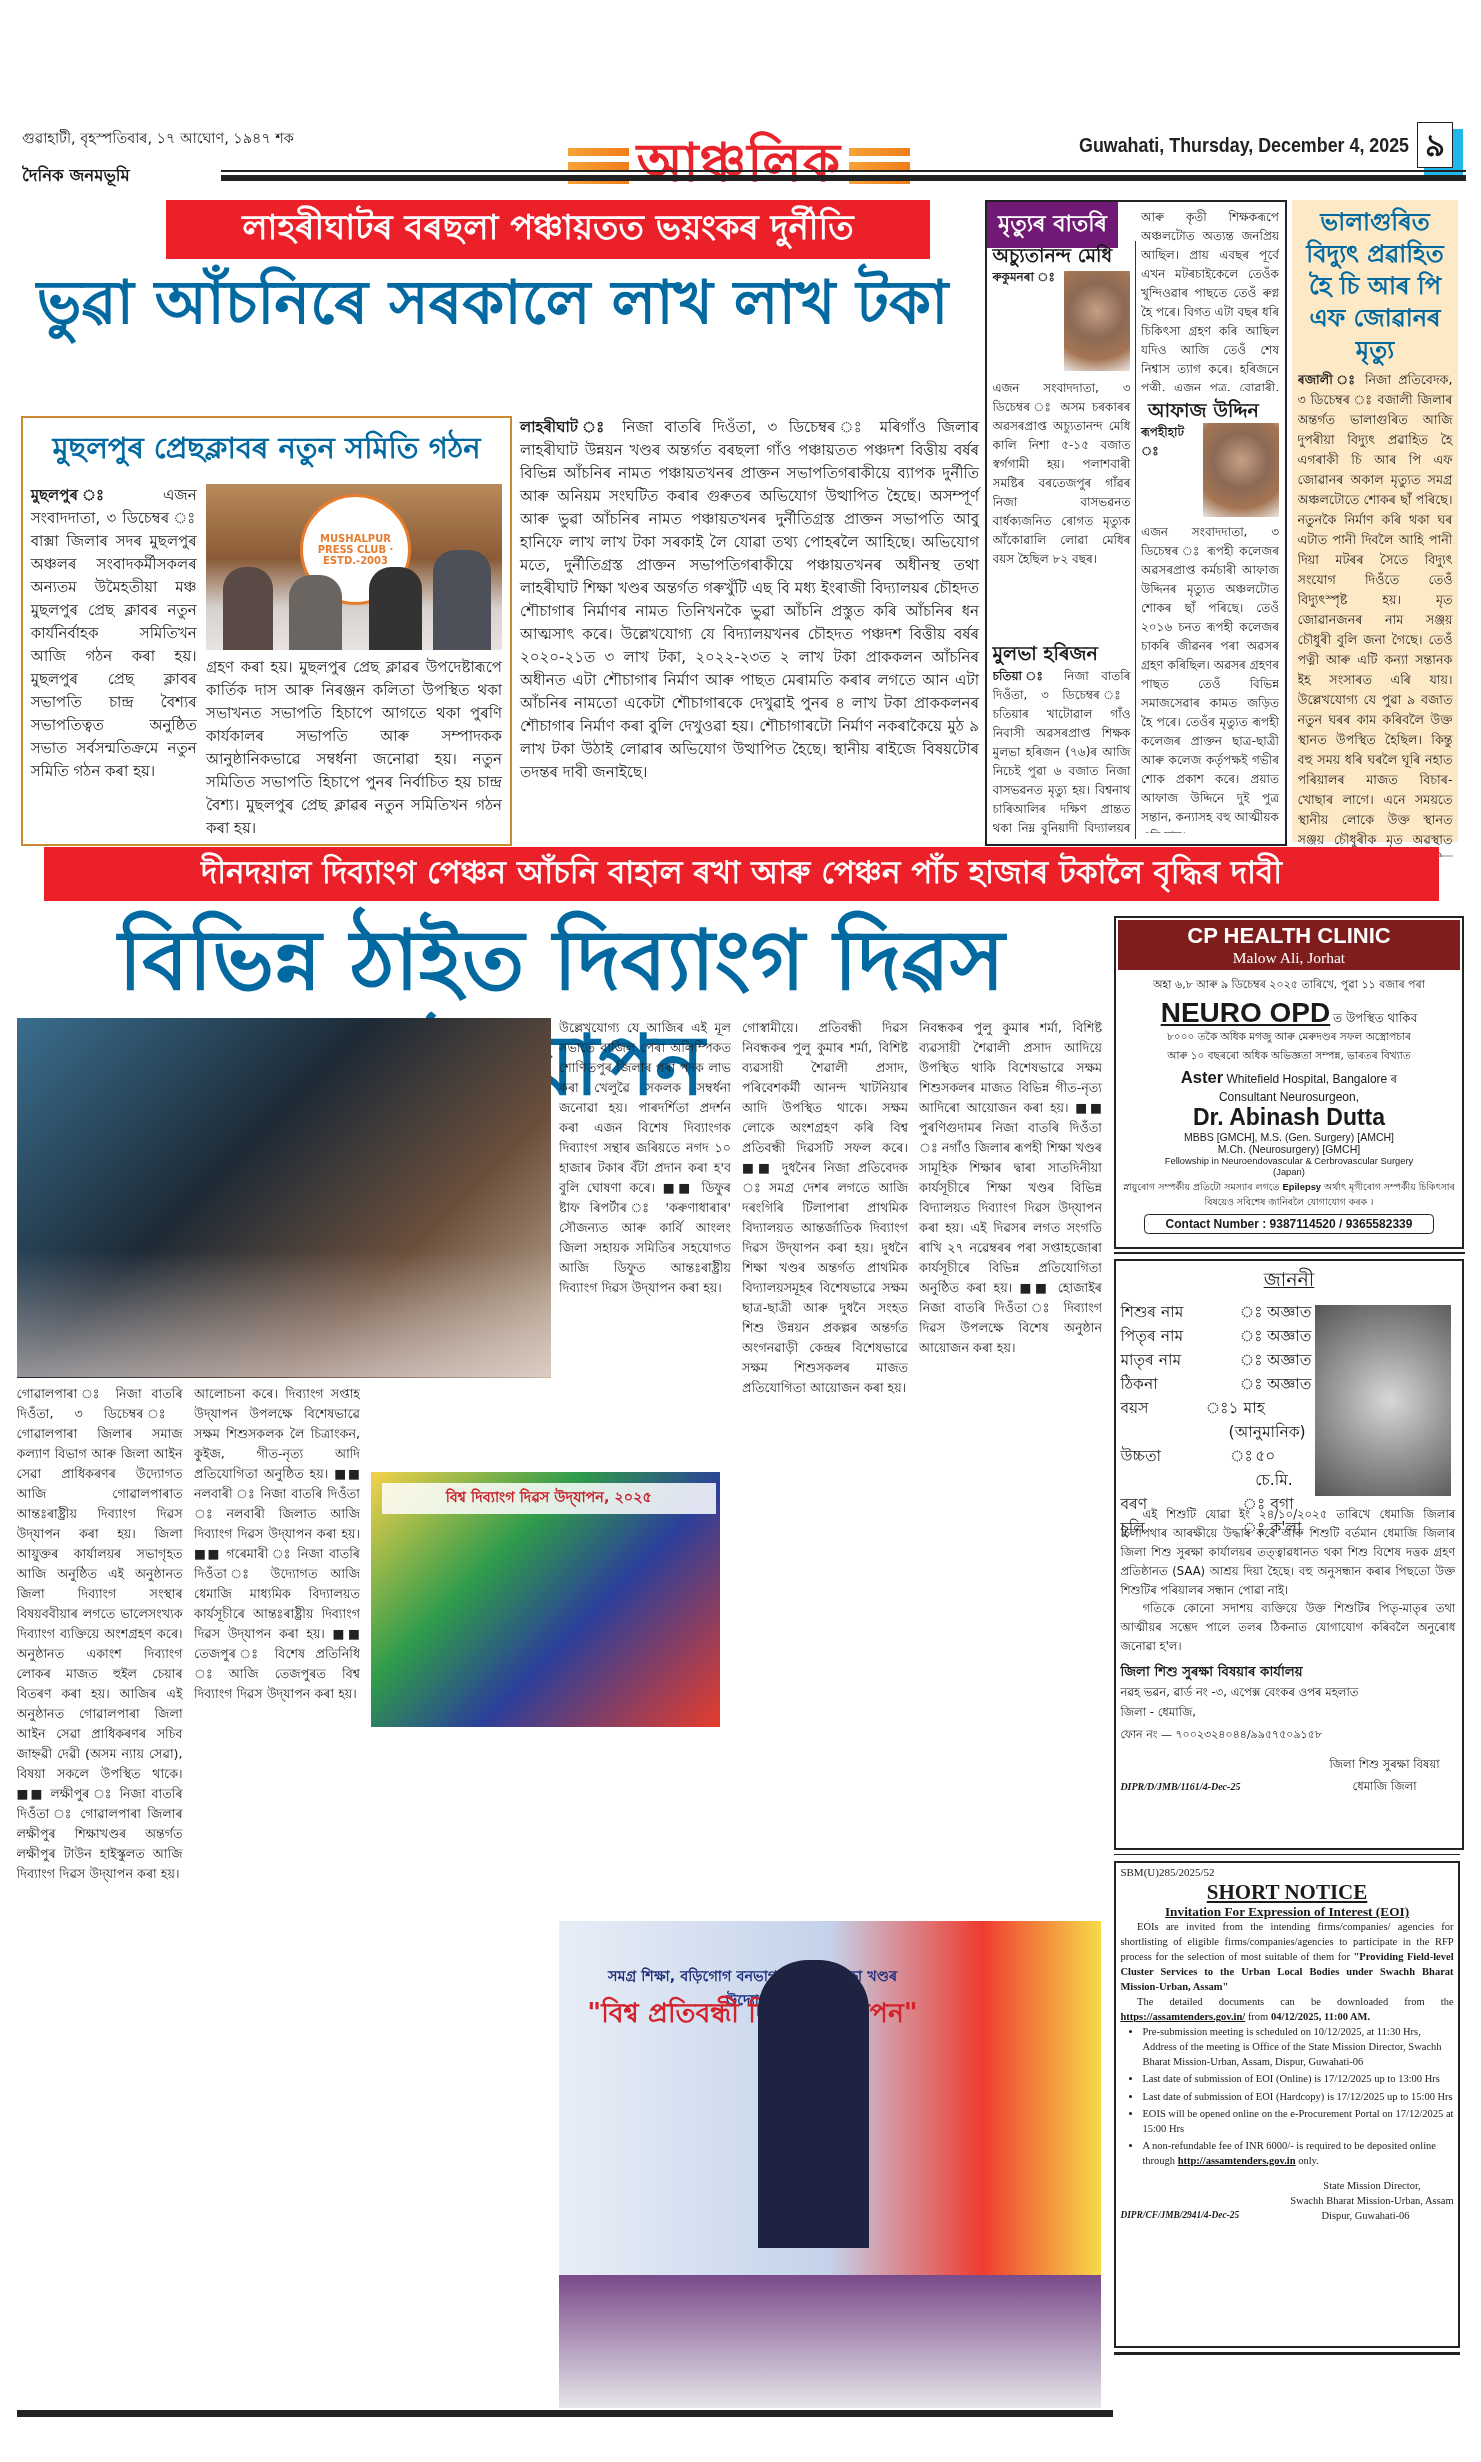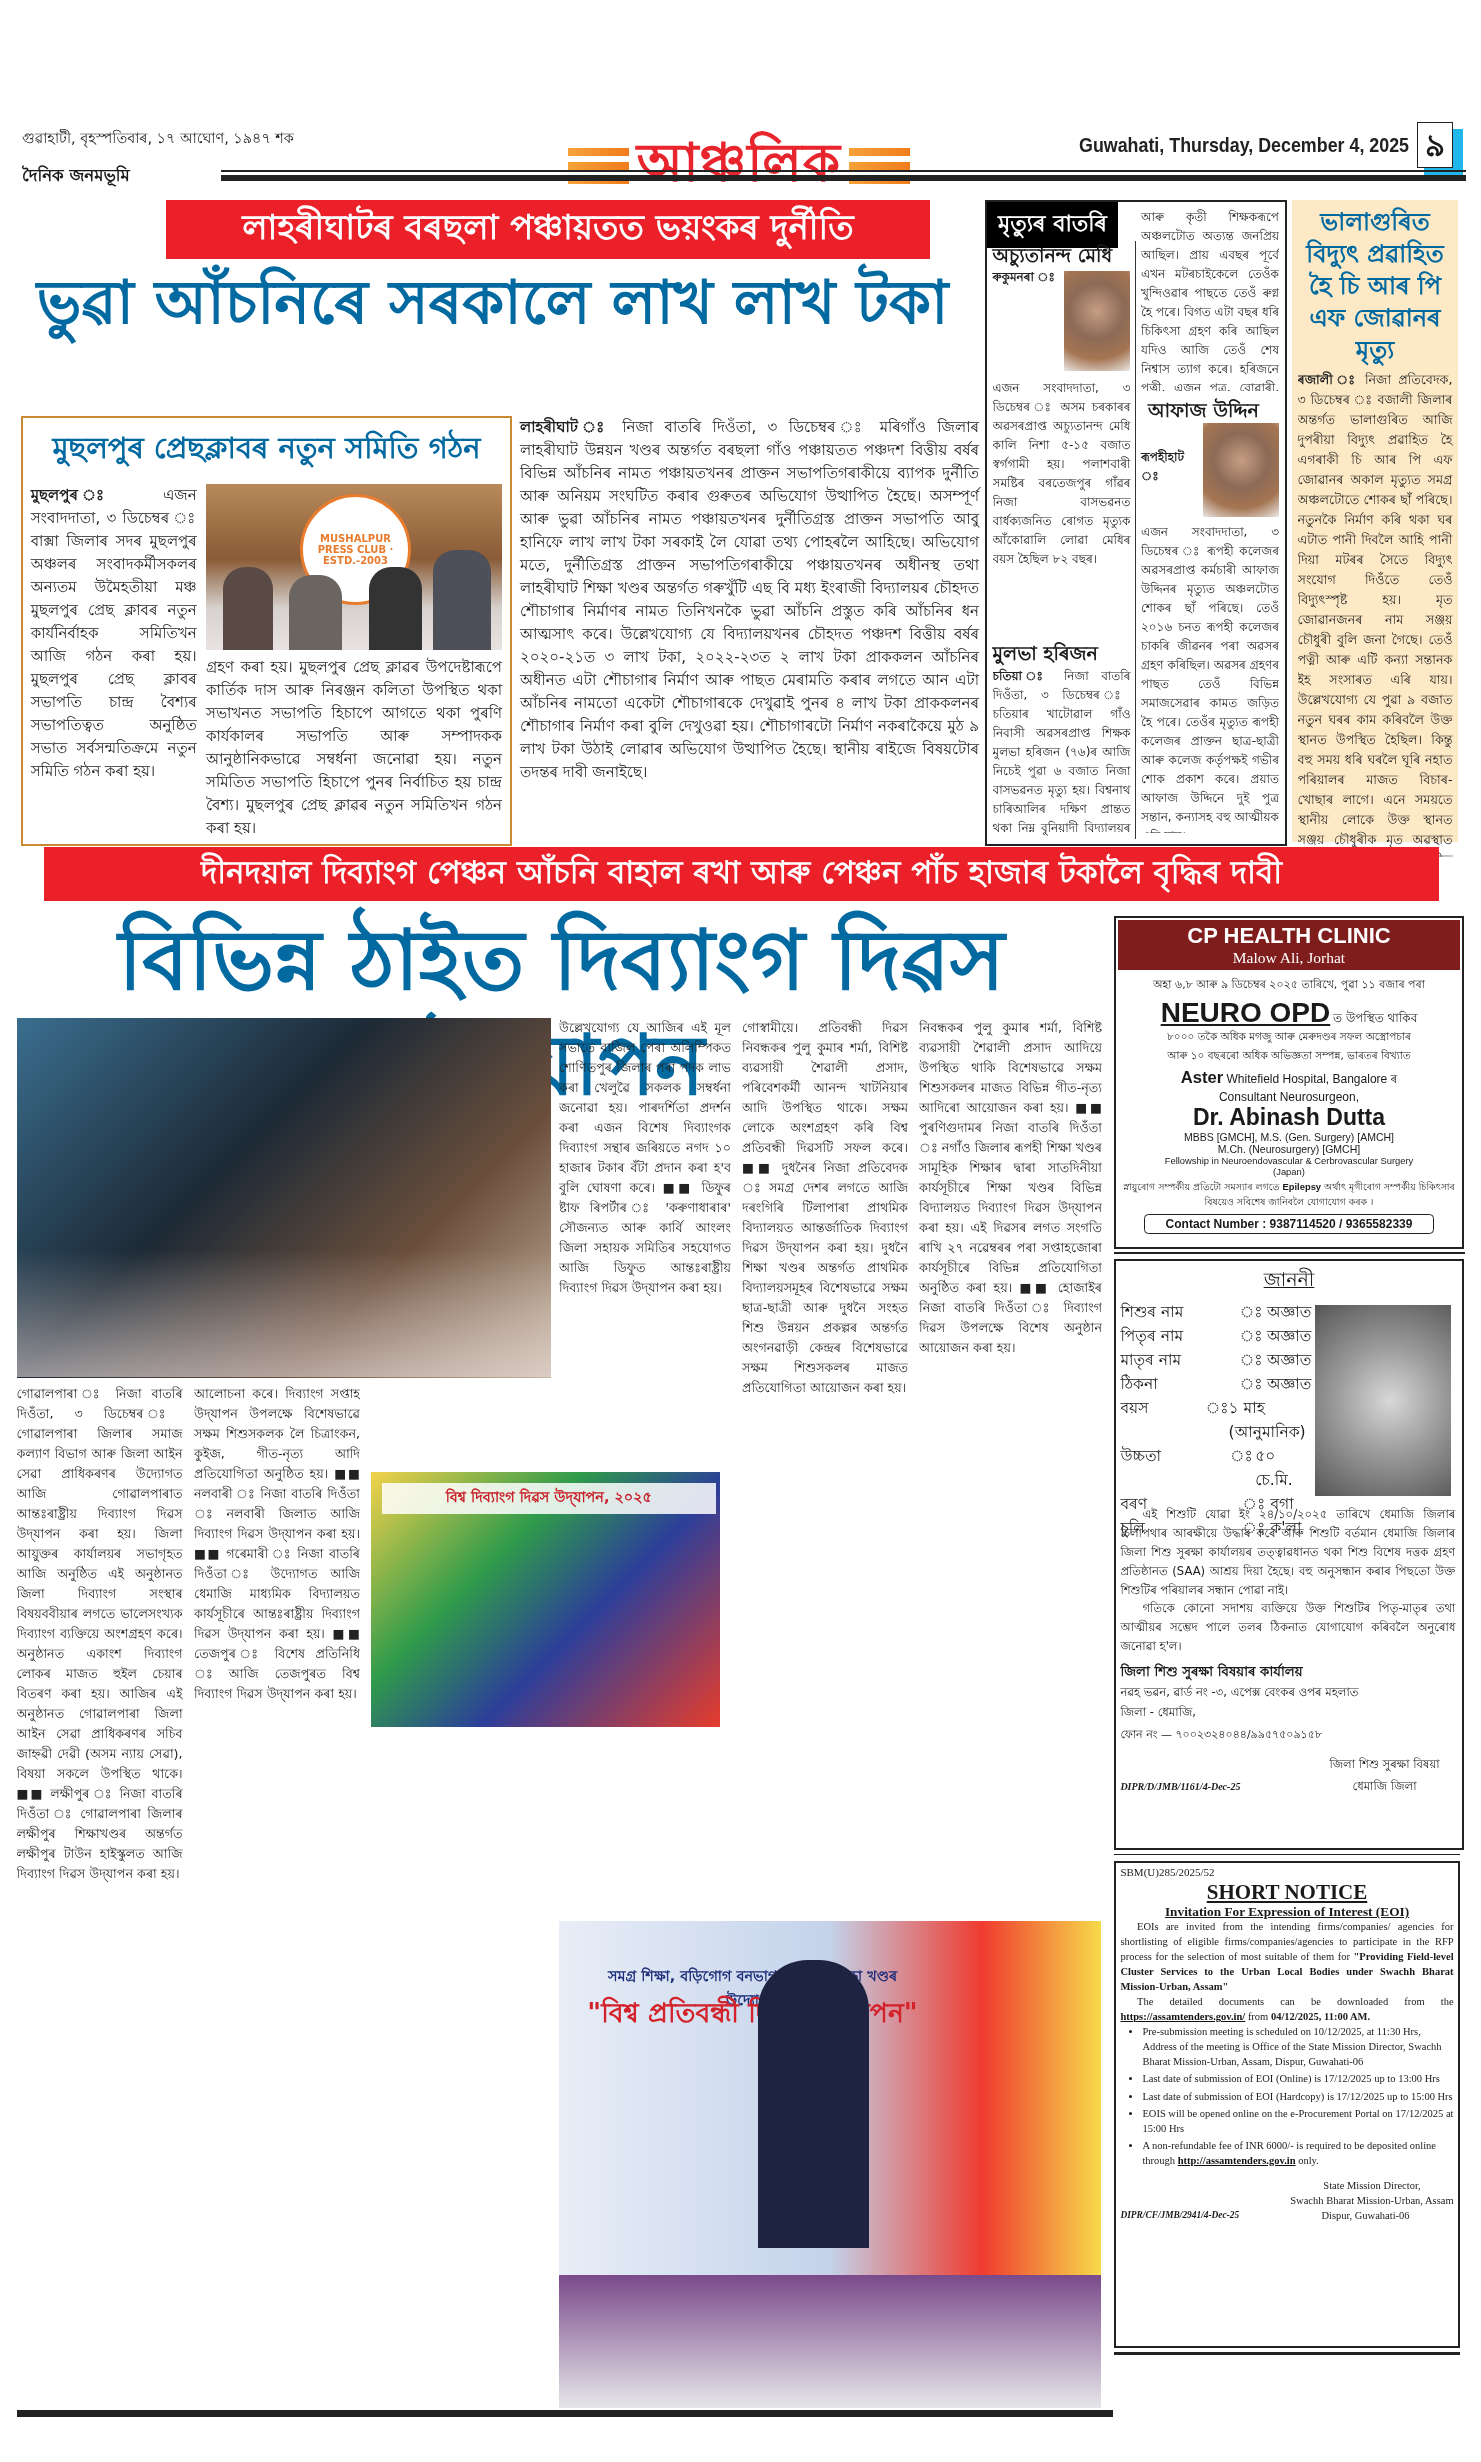--- a/index.html
+++ b/index.html
@@ -22,21 +22,21 @@
   .pageno-shadow { left: 1424px; top: 129px; width: 39px; height: 50px; background: #21b7ea; }
   .paper-name { left: 22px; top: 163px; font-size: 16.6px; font-weight: bold; }
   .mast-rule1 { left: 221px; top: 170px; width: 1245px; height: 2.2px; }
   .mast-rule2 { left: 221px; top: 175px; width: 1245px; height: 5.5px; }
   
   .red-banner { background: #ec2028; color: #fff; font-weight: bold; display: flex; align-items: center; justify-content: center; }
   .hl-black { color: #0369a1; font-weight: bold; text-align: center; }
   .box-orange { border: 2.8px solid #c98a33; }
   .col-rule { width: 1.1px; background: #333; }
   .obit-box { border: 2.2px solid #222; }
-  .obit-title { background: #000000; color: #fff; font-size: 22px; font-weight: bold; padding: 4.4px 11px; }
+  .obit-title { background: #701a75; color: #fff; font-size: 22px; font-weight: bold; padding: 4.4px 11px; }
   .cream { background: #fde9c6; }
   .ad-box { border: 2.8px solid #222; background: #fff; }
   .ad-dark { background: #7f1d1d; color: #fff; text-align: center; }
   .photo-fill { background: linear-gradient(135deg, #3a6e8f 0%, #1d2a36 40%, #6b4f3c 70%, #c9b6a0 100%); }
   .photo-press { background: linear-gradient(180deg, #b88a5a 0%, #8a5b36 45%, #d7d2cf 75%, #e8e3e0 100%); }
   .photo-speaker { background: linear-gradient(135deg, #f4d24a 0%, #2f9b4b 35%, #2c3f9a 60%, #e63d2b 100%); }
   .photo-stage { background: linear-gradient(90deg, #e8eef7 0%, #c4d2ea 50%, #ef3b2f 78%, #f6da4a 100%); }
   .photo-portrait { background: radial-gradient(circle at 50% 40%, #c79e84 0%, #8c6a56 40%, #a57552 70%, #ebe8e6 100%); }
   .photo-baby { background: radial-gradient(circle at 55% 50%, #d8d8d8 0%, #9a9a9a 45%, #555 100%); }
   .field-row { display: flex; font-size: 15.5px; line-height: 24px; }
@@ -107,21 +107,21 @@
   </div>
   <div class="abs body-text" style="left:5.5px; top:177px; width:138px; font-size:12px; line-height:19px; height:255px; overflow:hidden;">এজন সংবাদদাতা, ৩ ডিচেম্বৰ ঃ অসম চৰকাৰৰ অৱসৰপ্ৰাপ্ত অচ্যুতানন্দ মেধি কালি নিশা ৫-১৫ বজাত স্বৰ্গগামী হয়। পলাশবাৰী সমষ্টিৰ বৰতেজপুৰ গাঁৱৰ নিজা বাসভৱনত বাৰ্ধক্যজনিত ৰোগত মৃত্যুক আঁকোৱালি লোৱা মেধিৰ বয়স হৈছিল ৮২ বছৰ।</div>
   <div class="abs" style="left:5.5px; top:437px; font-size:19px; font-weight:bold;">মুলভা হৰিজন</div>
   <div class="abs body-text" style="left:5.5px; top:465px; width:138px; font-size:12px; line-height:19px; height:172px; overflow:hidden;">
     <b>চতিয়া ঃ</b>
     <span>নিজা বাতৰি দিওঁতা, ৩ ডিচেম্বৰ ঃ চতিয়াৰ খাটোৱাল গাঁও নিবাসী অৱসৰপ্ৰাপ্ত শিক্ষক মুলভা হৰিজন (৭৬)ৰ আজি নিচেই পুৱা ৬ বজাত নিজা বাসভৱনত মৃত্যু হয়। বিশ্বনাথ চাৰিআলিৰ দক্ষিণ প্ৰান্তত থকা নিম্ন বুনিয়াদী বিদ্যালয়ৰ পৰা ২০১২ চনত প্ৰধান শিক্ষক হিচাপে অৱসৰ গ্ৰহণ কৰা হৰিজন এজন নিষ্ঠাৱান</span>
   </div>
   <div class="abs col-rule" style="left:148px; top:39px; height:598px;"></div>
   <div class="abs body-text" style="left:154px; top:5.5px; width:138px; font-size:12px; line-height:19px; height:183px; overflow:hidden;">আৰু কৃতী শিক্ষকৰূপে অঞ্চলটোত অত্যন্ত জনপ্ৰিয় আছিল। প্ৰায় এবছৰ পূৰ্বে এখন মটৰচাইকেলে তেওঁক খুন্দিওৱাৰ পাছতে তেওঁ ৰুগ্ন হৈ পৰে। বিগত এটা বছৰ ধৰি চিকিৎসা গ্ৰহণ কৰি আছিল যদিও আজি তেওঁ শেষ নিশ্বাস ত্যাগ কৰে। হৰিজনে পত্নী, এজন পুত্ৰ, বোৱাৰী, জী-জোঁৱাই, নাতি-নাতিনী আৰু গুণমুগ্ধক এৰি যায়।</div>
   <div class="abs" style="left:161px; top:194px; font-size:19px; font-weight:bold;">আফাজ উদ্দিন</div>
-  <div class="abs body-text" style="left:154px; top:221px; width:55px; font-size:12px; line-height:19px;margin-top:25px;">
+  <div class="abs body-text" style="left:154px; top:221px; width:55px; font-size:12px; line-height:19px;">
     <b>ৰূপহীহাট ঃ</b>
   </div>
   <div class="abs photo photo-portrait" style="left:216px; top:221px; width:76px; height:94px;"></div>
   <div class="abs body-text" style="left:154px; top:321px; width:138px; font-size:12px; line-height:19px; height:310px; overflow:hidden;">এজন সংবাদদাতা, ৩ ডিচেম্বৰ ঃ ৰূপহী কলেজৰ অৱসৰপ্ৰাপ্ত কৰ্মচাৰী আফাজ উদ্দিনৰ মৃত্যুত অঞ্চলটোত শোকৰ ছাঁ পৰিছে। তেওঁ ২০১৬ চনত ৰূপহী কলেজৰ চাকৰি জীৱনৰ পৰা অৱসৰ গ্ৰহণ কৰিছিল। অৱসৰ গ্ৰহণৰ পাছত তেওঁ বিভিন্ন সমাজসেৱাৰ কামত জড়িত হৈ পৰে। তেওঁৰ মৃত্যুত ৰূপহী কলেজৰ প্ৰাক্তন ছাত্ৰ-ছাত্ৰী আৰু কলেজ কৰ্তৃপক্ষই গভীৰ শোক প্ৰকাশ কৰে। প্ৰয়াত আফাজ উদ্দিনে দুই পুত্ৰ সন্তান, কন্যাসহ বহু আত্মীয়ক এৰি যায়।</div>
 </div>
 
 <div class="abs cream" style="left:1292px; top:200px; width:166px; height:642px; padding:5.5px; box-sizing:border-box;">
   <div class="hl-black" style="font-size:24px; line-height:32px;">ভালাগুৰিত বিদ্যুৎ প্ৰৱাহিত হৈ চি আৰ পি এফ জোৱানৰ মৃত্যু</div>
   <div class="body-text" style="font-size:12.7px; line-height:20px; margin-top:4.4px; height:487px; overflow:hidden;">
     <b>ৰজালী ঃ</b>

